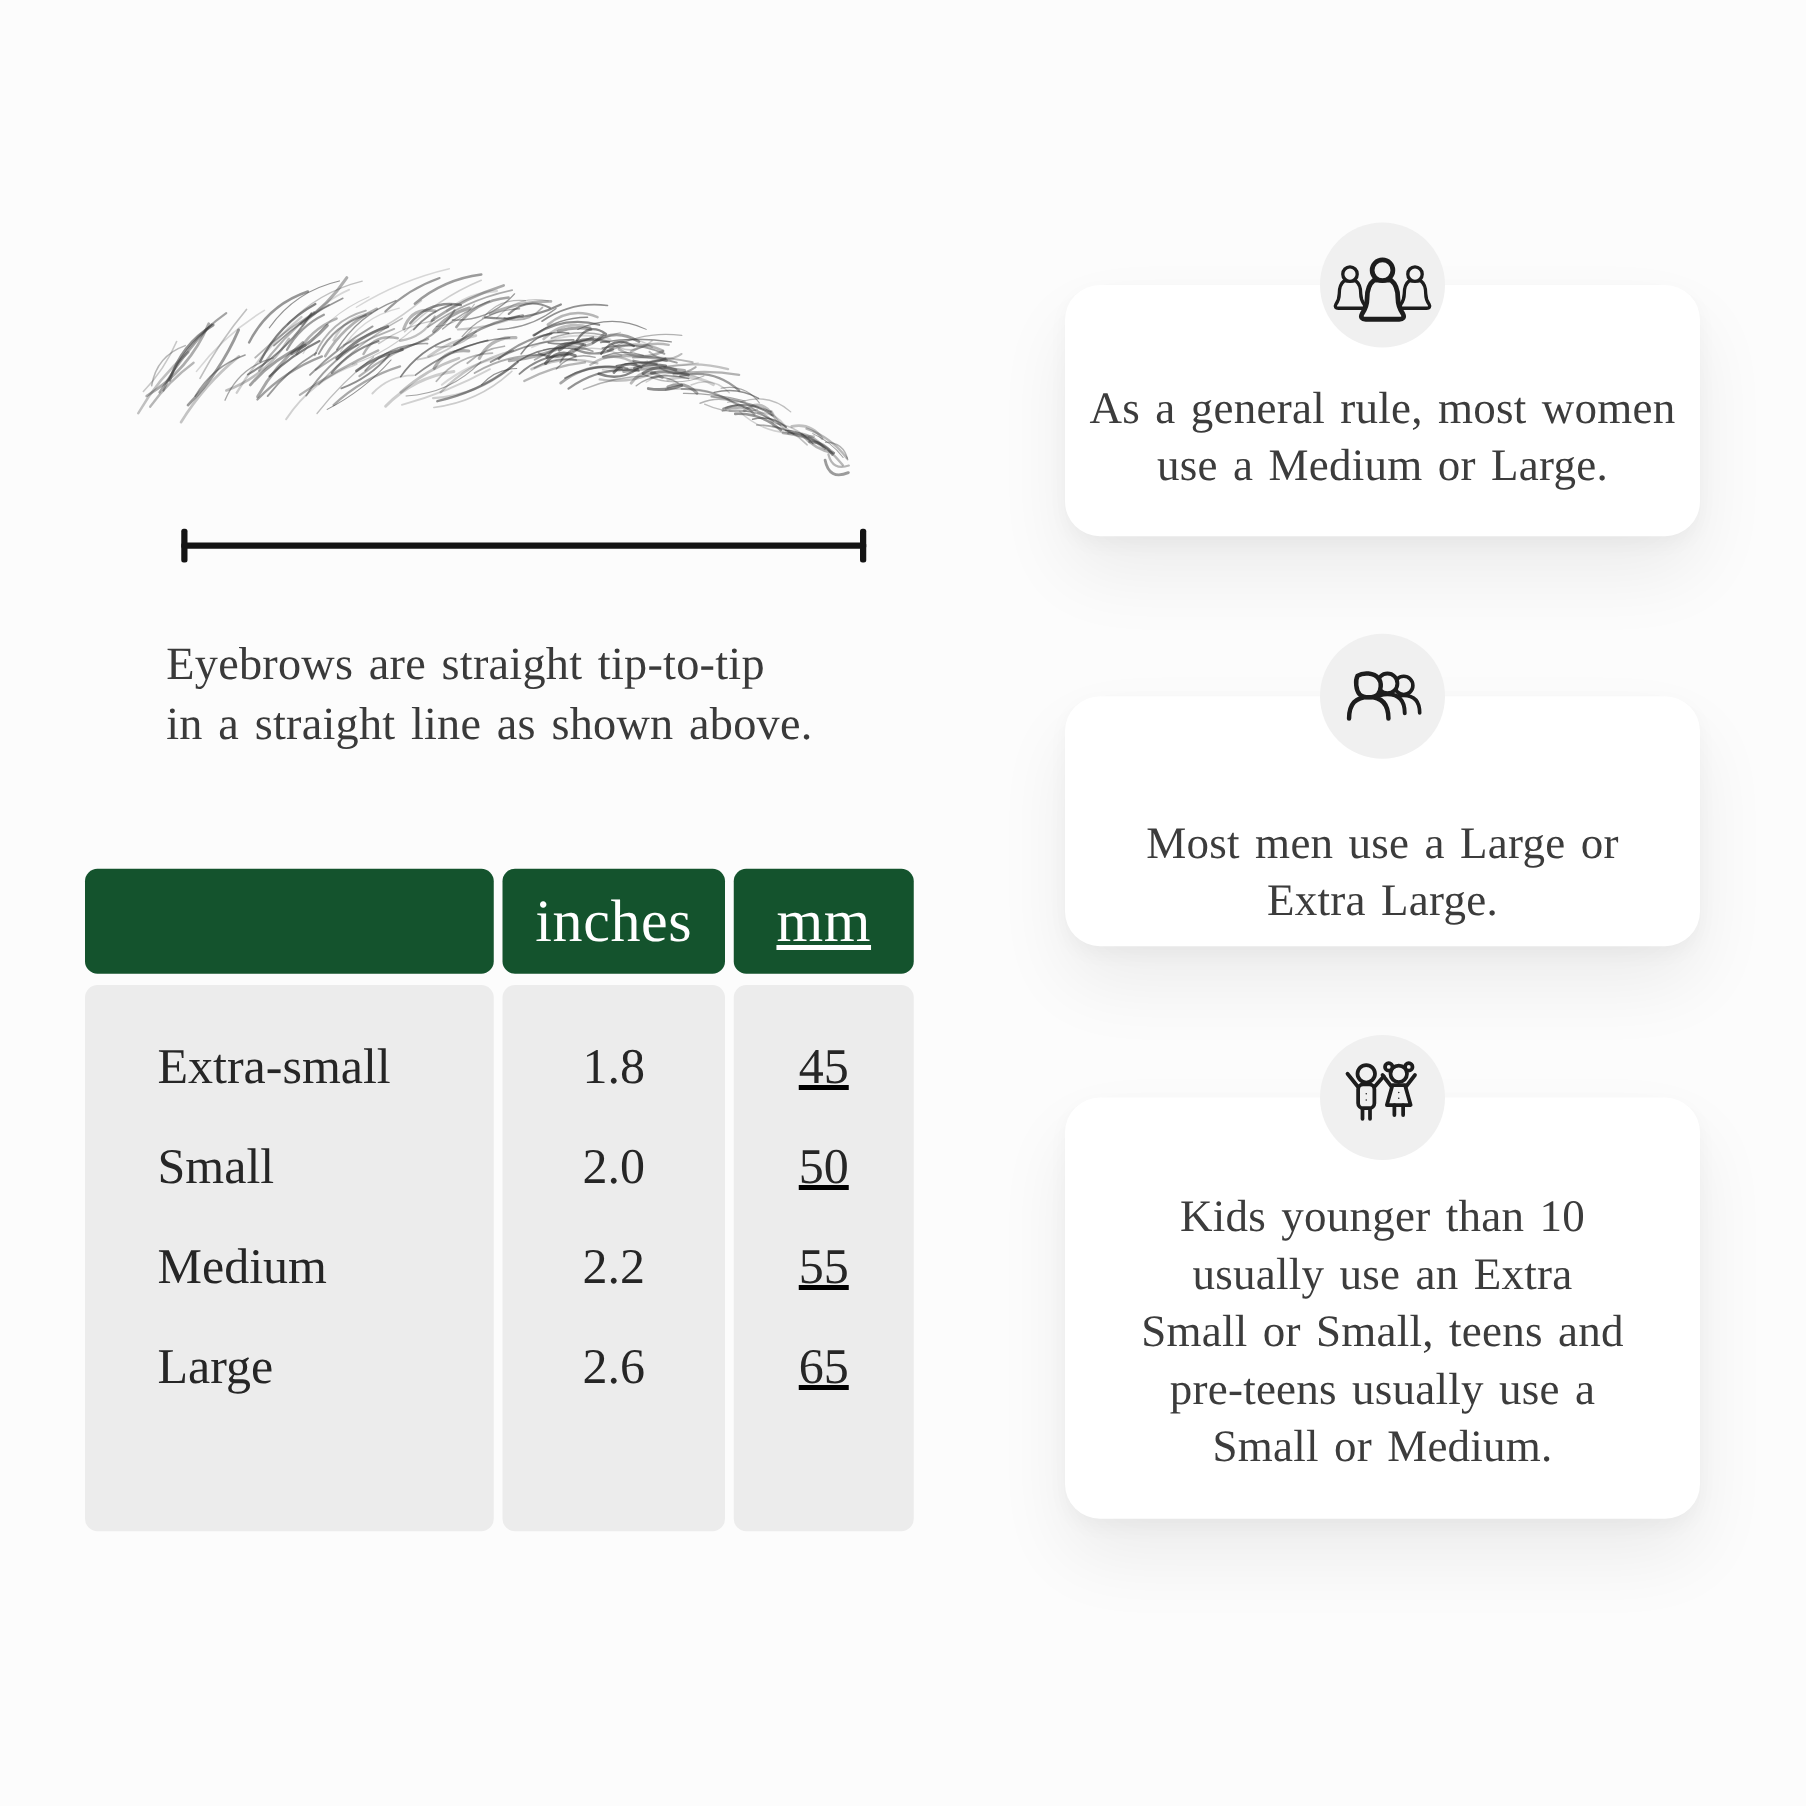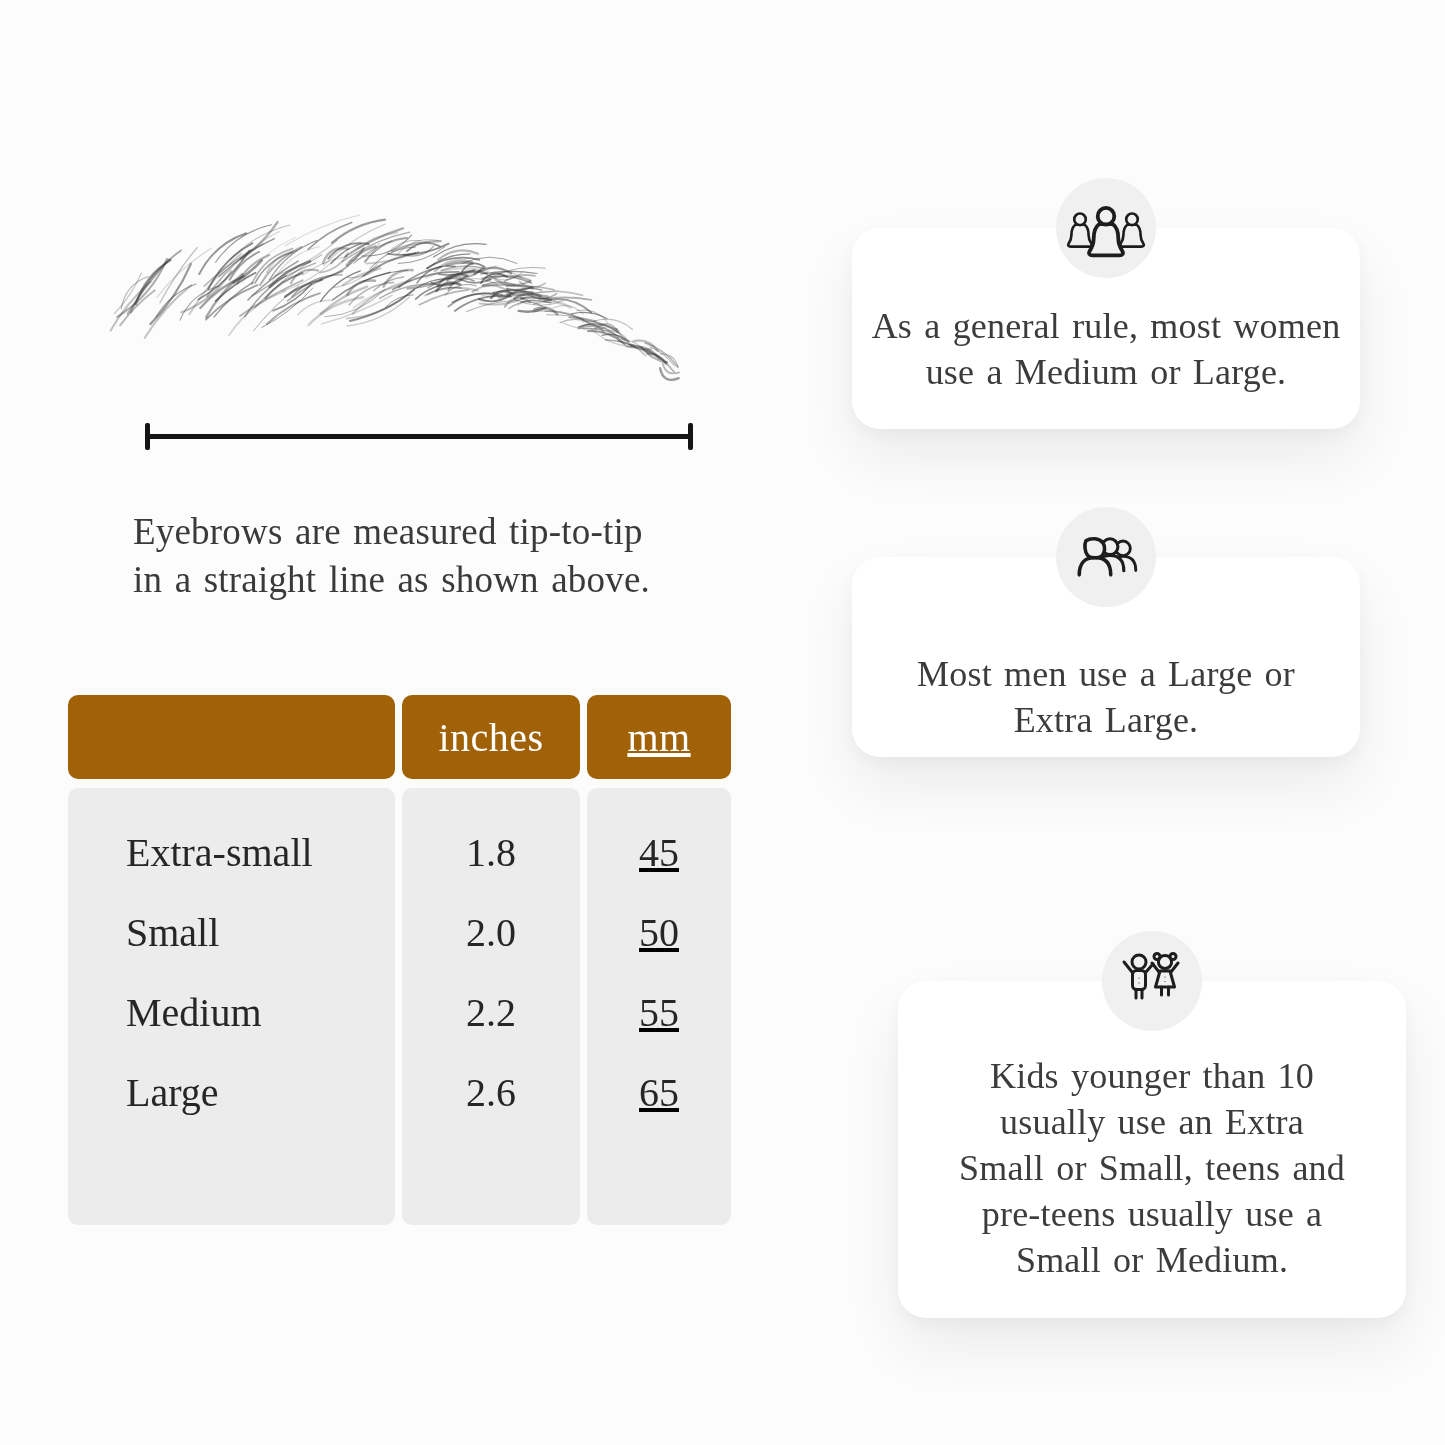--- a/index.html
+++ b/index.html
@@ -21,23 +21,23 @@
   .caption{
     left:133px;top:508px;width:620px;
     font-size:37px;line-height:48px;color:#3a3a3a;
     word-spacing:3px;letter-spacing:.2px;
   }
 
   
   .size-table{left:68px;top:695px;width:695px;}
   .tbl-head{display:flex;gap:7px;height:84px;}
   .tbl-head-cell{
-    background:#a16207;border-radius:10px;color:#ffffff;
+    background:#14532d;border-radius:10px;color:#ffffff;
     display:flex;align-items:center;justify-content:center;
-    font-size:40px;letter-spacing:.5px;
+    font-size:48px;letter-spacing:.5px;
   }
   .c1{width:327px;flex:none;}
   .c2{width:178px;flex:none;}
   .c3{width:144px;flex:none;text-decoration:underline;}
   .tbl-body{display:flex;gap:7px;margin-top:9px;height:437px;}
   .tbl-col{
     background:#ececec;border-radius:10px;
     padding-top:24px;box-sizing:border-box;
   }
   .tbl-cell{
@@ -46,21 +46,21 @@
   }
   .tbl-col.labels .tbl-cell{justify-content:flex-start;padding-left:58px;}
 
   
   .card{
     left:852px;width:508px;background:#ffffff;border-radius:28px;
     box-shadow:0 6px 16px rgba(0,0,0,.035), 0 30px 60px rgba(0,0,0,.065);
   }
   .card-1{top:228px;height:201px;}
   .card-2{top:557px;height:200px;}
-  .card-3{top:981px;height:337px;margin-left:46px;}
+  .card-3{top:878px;height:337px;}
   .icon-circle{
     position:absolute;left:50%;top:-50px;transform:translateX(-50%);
     width:100px;height:100px;border-radius:50%;background:#f0f0f0;
     display:flex;align-items:center;justify-content:center;
   }
   .icon-circle svg{width:84px;height:66px;}
   .card-text{
     position:absolute;left:0;right:0;text-align:center;
     font-size:36px;color:#3c3c3c;word-spacing:3px;letter-spacing:.2px;
   }
@@ -296,21 +296,21 @@
     </g>
   </svg>
 
 <div class="abs measure-wrap">
   <div class="measure-tick tick-l"></div>
   <div class="measure-bar"></div>
   <div class="measure-tick tick-r"></div>
 </div>
 
 <div class="abs caption">
-  <div>Eyebrows are measured tip-to-tip</div>
+  <div>Eyebrows are straight tip-to-tip</div>
   <div>in a straight line as shown above.</div>
 </div>
 
 <div class="abs size-table">
   <div class="tbl-head">
     <div class="tbl-head-cell c1">
       <span></span>
     </div>
     <div class="tbl-head-cell c2">
       <span>inches</span>

